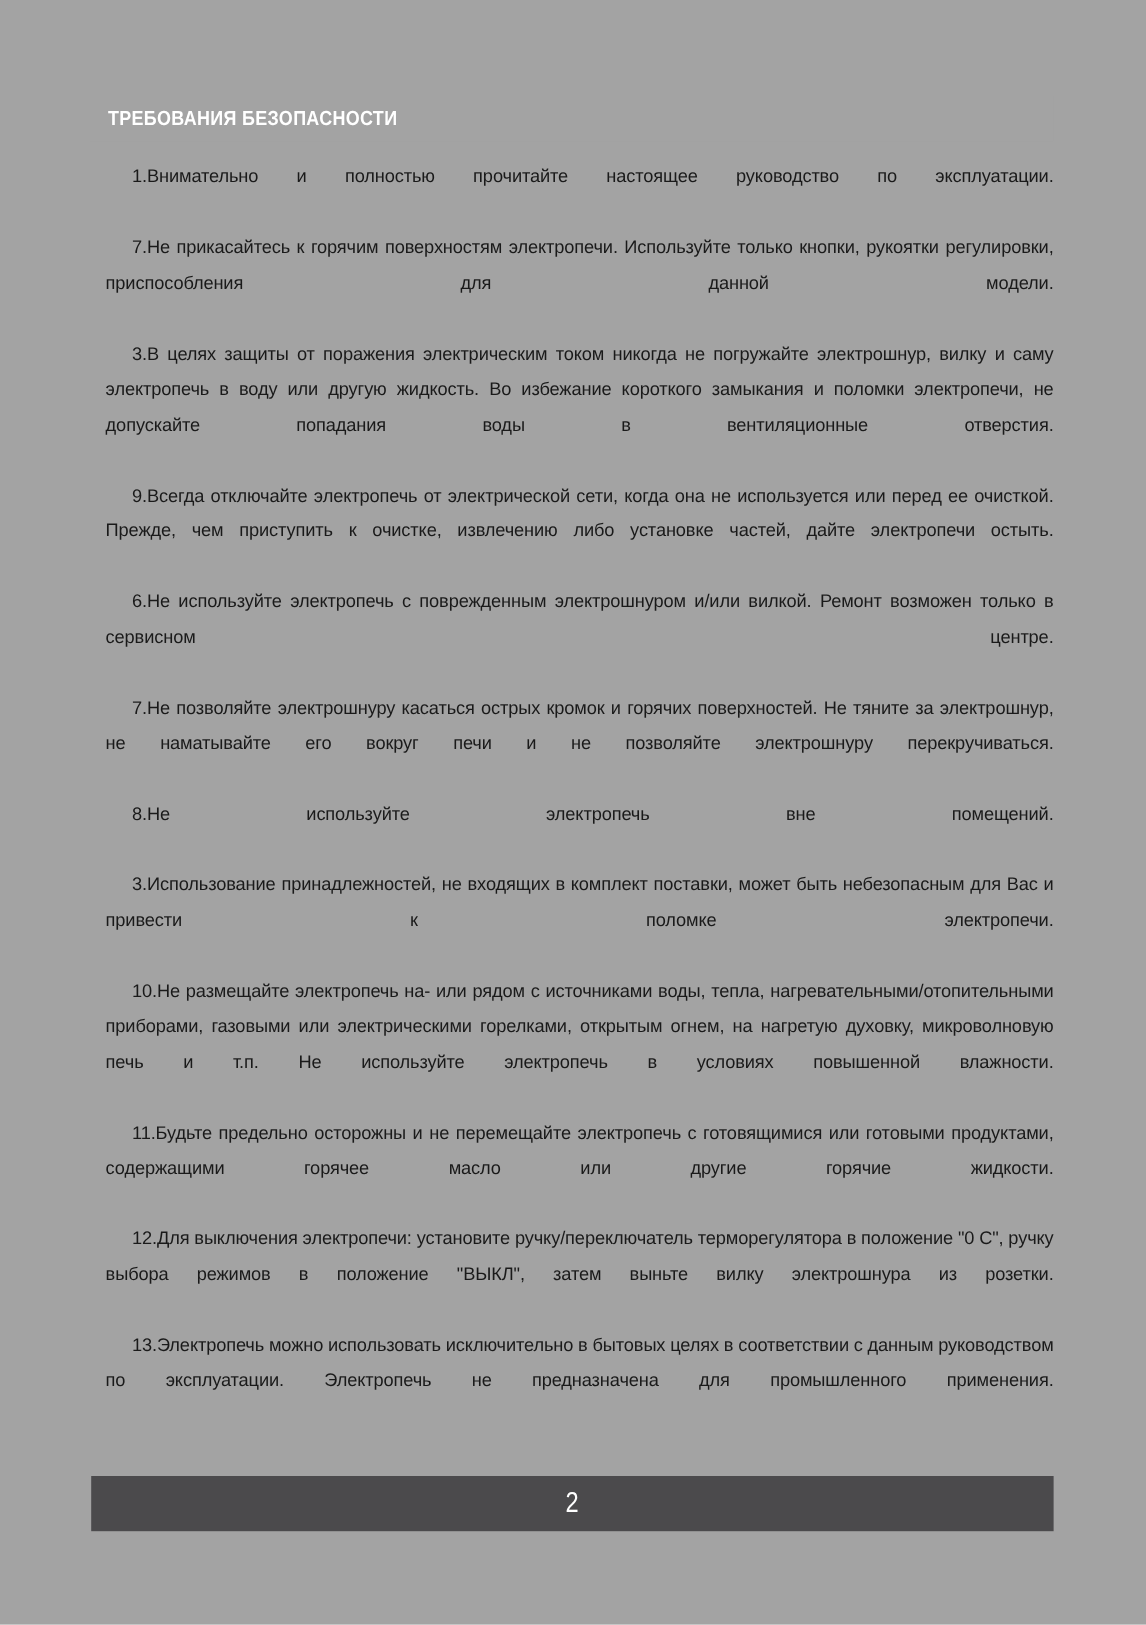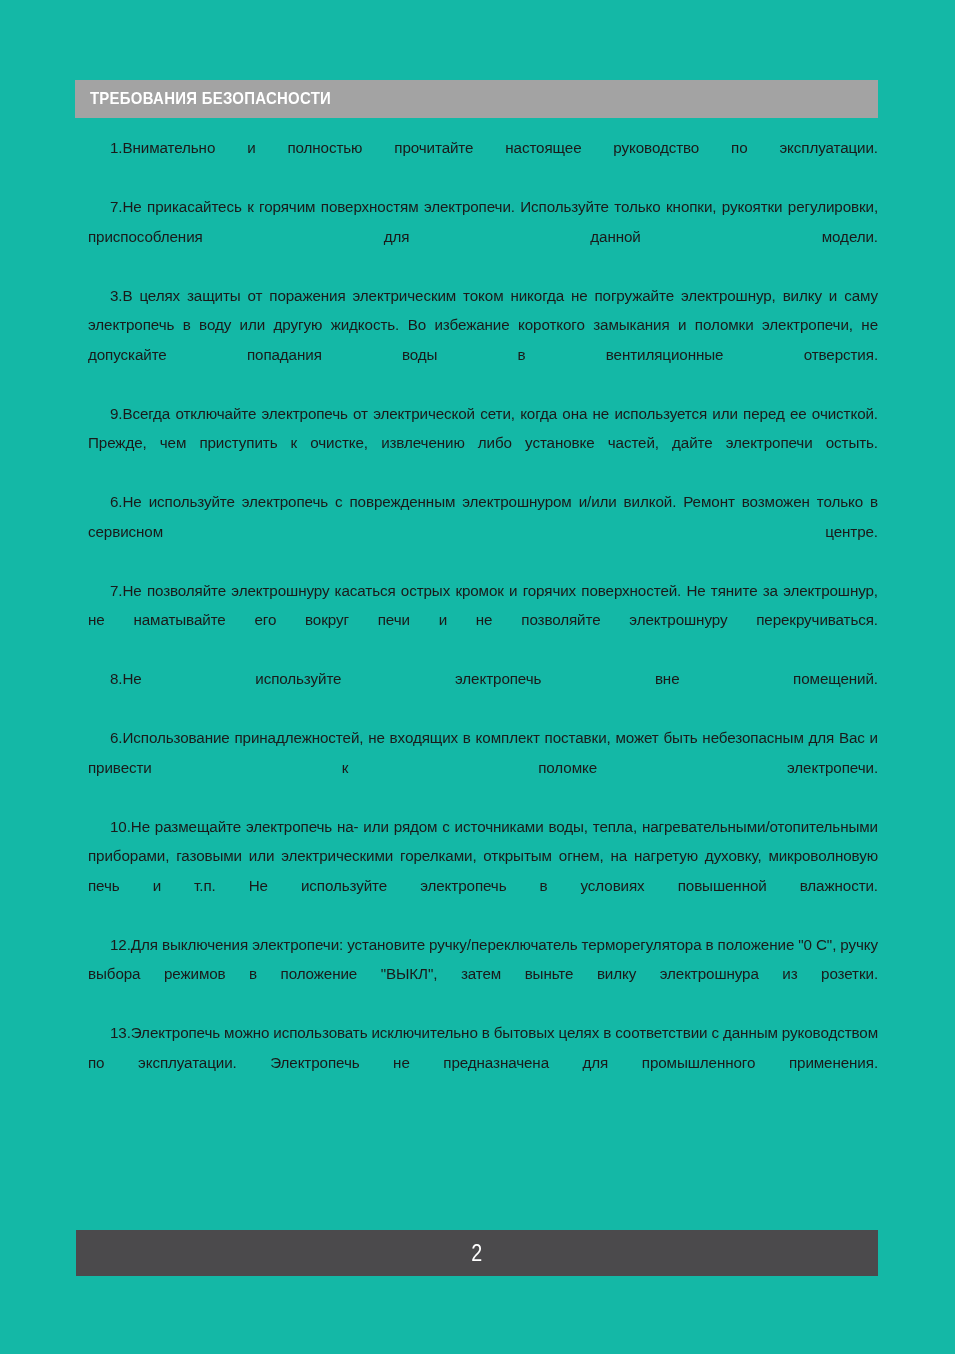--- a/index.html
+++ b/index.html
@@ -12,21 +12,21 @@
     height: 1354px;
     position: relative;
     font-family: "Liberation Sans", sans-serif;
     color: #1a1a1a;
     overflow: hidden;
   }
 
   .page {
     position: absolute;
     inset: 0;
-    background: #14b8a6;
+    background: #a3a3a3;
   }
 
   
   .section-bar {
     position: absolute;
     left: 75px;
     top: 80px;
     width: 803px;
     height: 38px;
     background: #a3a3a3;
@@ -109,22 +109,23 @@
 
   <div class="content">
 
     <p class="para">1.Внимательно и полностью прочитайте настоящее руководство по эксплуатации.</p>
     <p class="para">7.Не прикасайтесь к горячим поверхностям электропечи. Используйте только кнопки, рукоятки регулировки, приспособления для данной модели.</p>
     <p class="para">3.В целях защиты от поражения электрическим током никогда не погружайте электрошнур, вилку и саму электропечь в воду или другую жидкость. Во избежание короткого замыкания и поломки электропечи, не допускайте попадания воды в вентиляционные отверстия.</p>
     <p class="para">9.Всегда отключайте электропечь от электрической сети, когда она не используется или перед ее очисткой. Прежде, чем приступить к очистке, извлечению либо установке частей, дайте электропечи остыть.</p>
     <p class="para">6.Не используйте электропечь с поврежденным электрошнуром и/или вилкой. Ремонт возможен только в сервисном центре.</p>
     <p class="para">7.Не позволяйте электрошнуру касаться острых кромок и горячих поверхностей. Не тяните за электрошнур, не наматывайте его вокруг печи и не позволяйте электрошнуру перекручиваться.</p>
     <p class="para">8.Не используйте электропечь вне помещений.</p>
-    <p class="para">6.Использование принадлежностей, не входящих в комплект поставки, может быть небезопасным для Вас и привести к поломке электропечи.</p>
+    <p class="para">3.Использование принадлежностей, не входящих в комплект поставки, может быть небезопасным для Вас и привести к поломке электропечи.</p>
     <p class="para">10.Не размещайте электропечь на- или рядом с источниками воды, тепла, нагревательными/отопительными приборами, газовыми или электрическими горелками, открытым огнем, на нагретую духовку, микроволновую печь и т.п. Не используйте электропечь в условиях повышенной влажности.</p>
+    <p class="para">11.Будьте предельно осторожны и не перемещайте электропечь с готовящимися или готовыми продуктами, содержащими горячее масло или другие горячие жидкости.</p>
     <p class="para">12.Для выключения электропечи: установите ручку/переключатель терморегулятора в положение "0 С", ручку выбора режимов в положение "ВЫКЛ", затем выньте вилку электрошнура из розетки.</p>
     <p class="para">13.Электропечь можно использовать исключительно в бытовых целях в соответствии с данным руководством по эксплуатации. Электропечь не предназначена для промышленного применения.</p>
 
   </div>
 
   <div class="footer-bar">
     <span class="footer-page-number">2</span>
   </div>
 
 </div>

